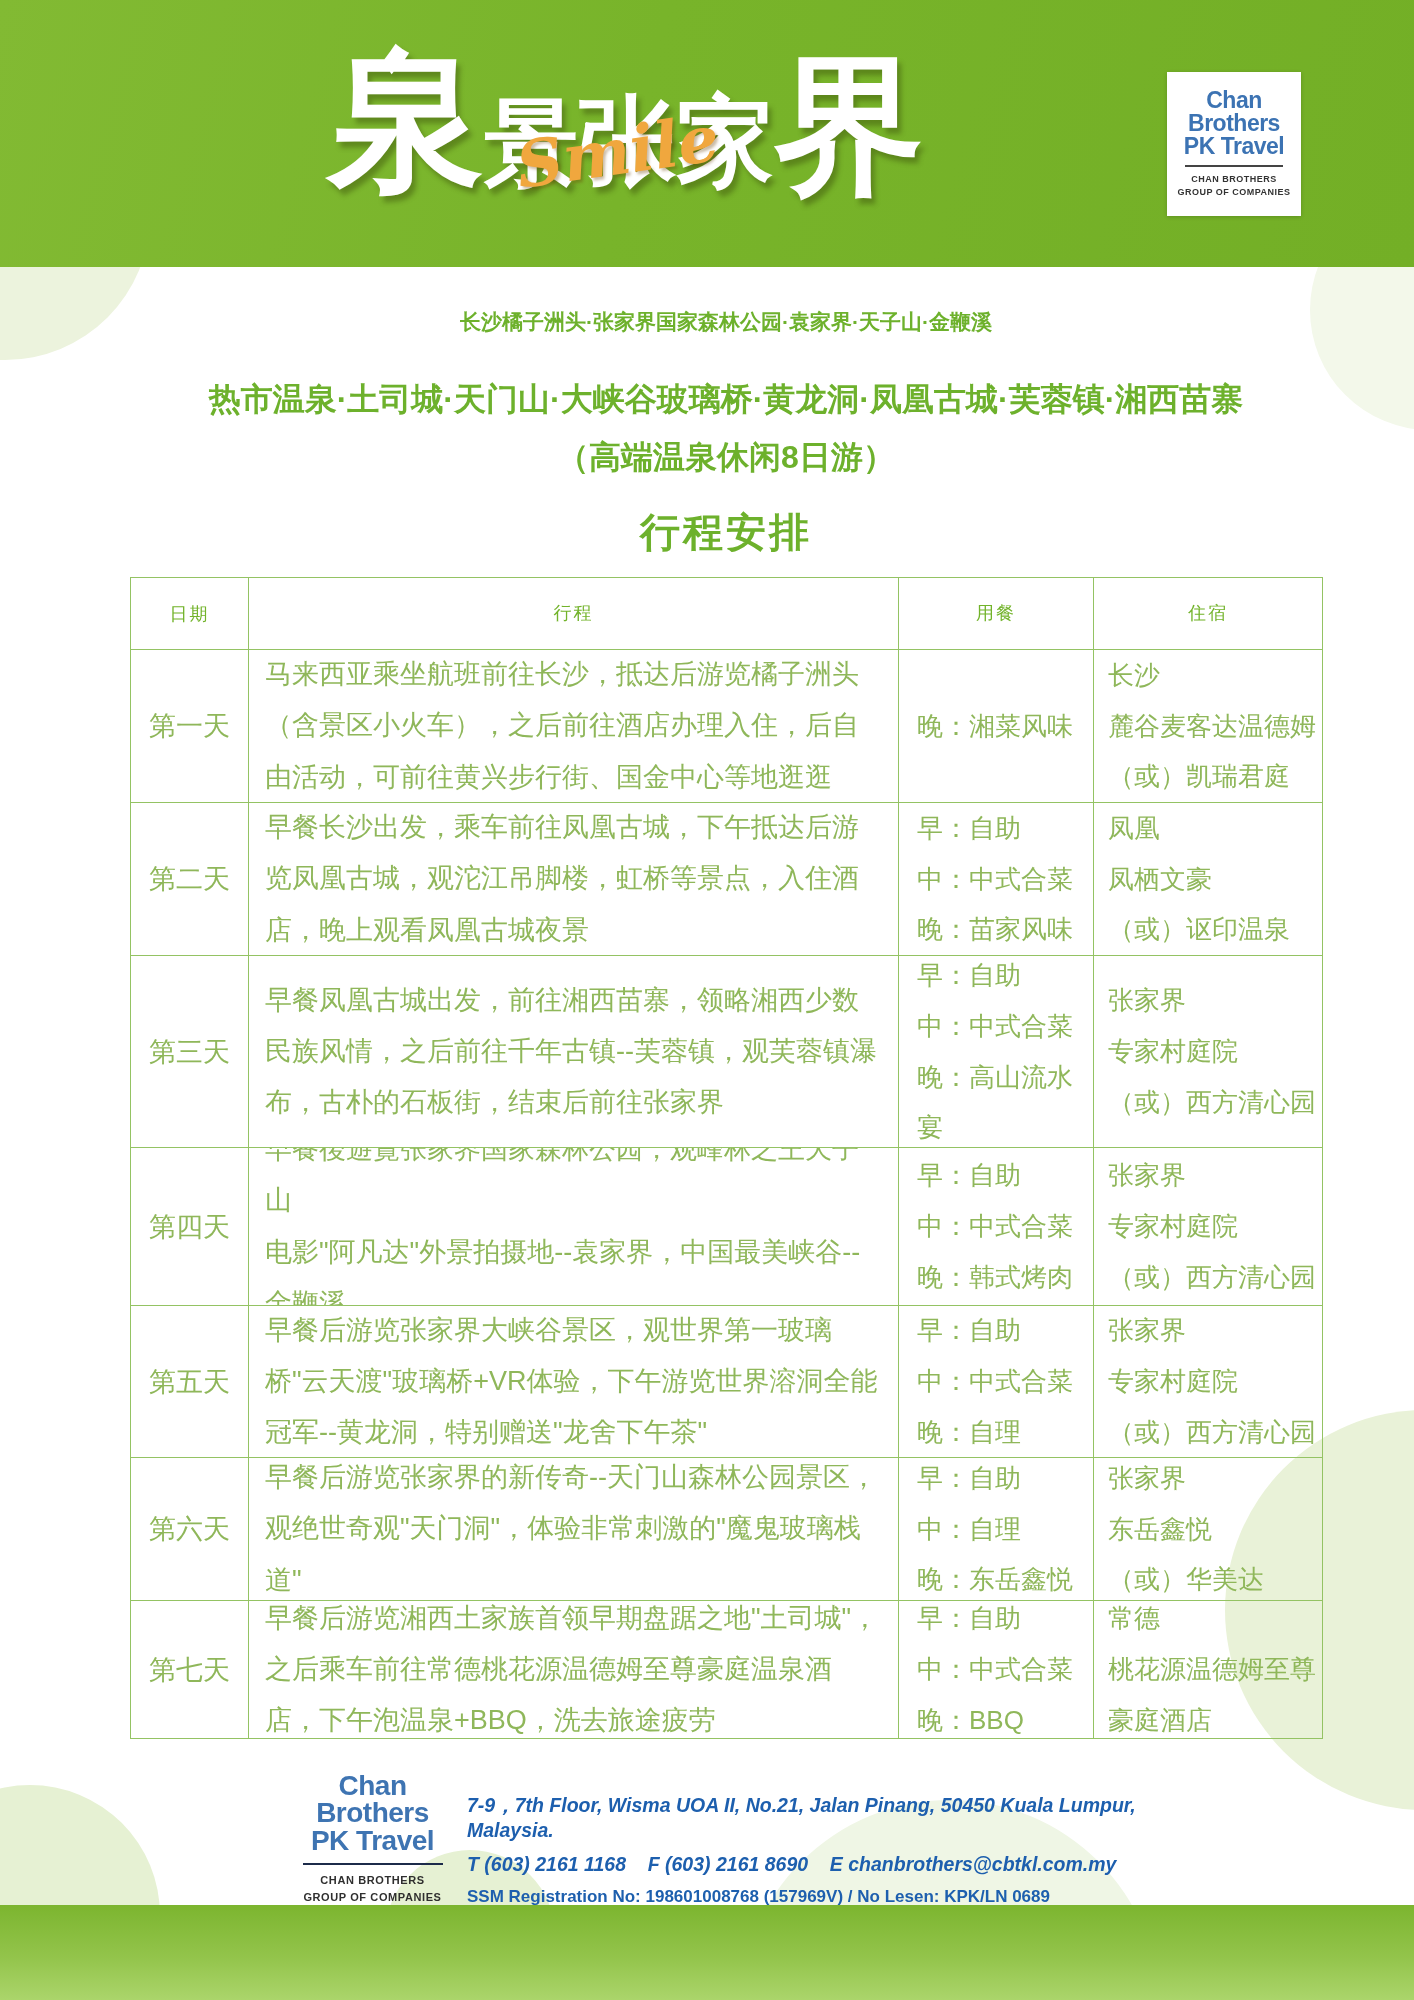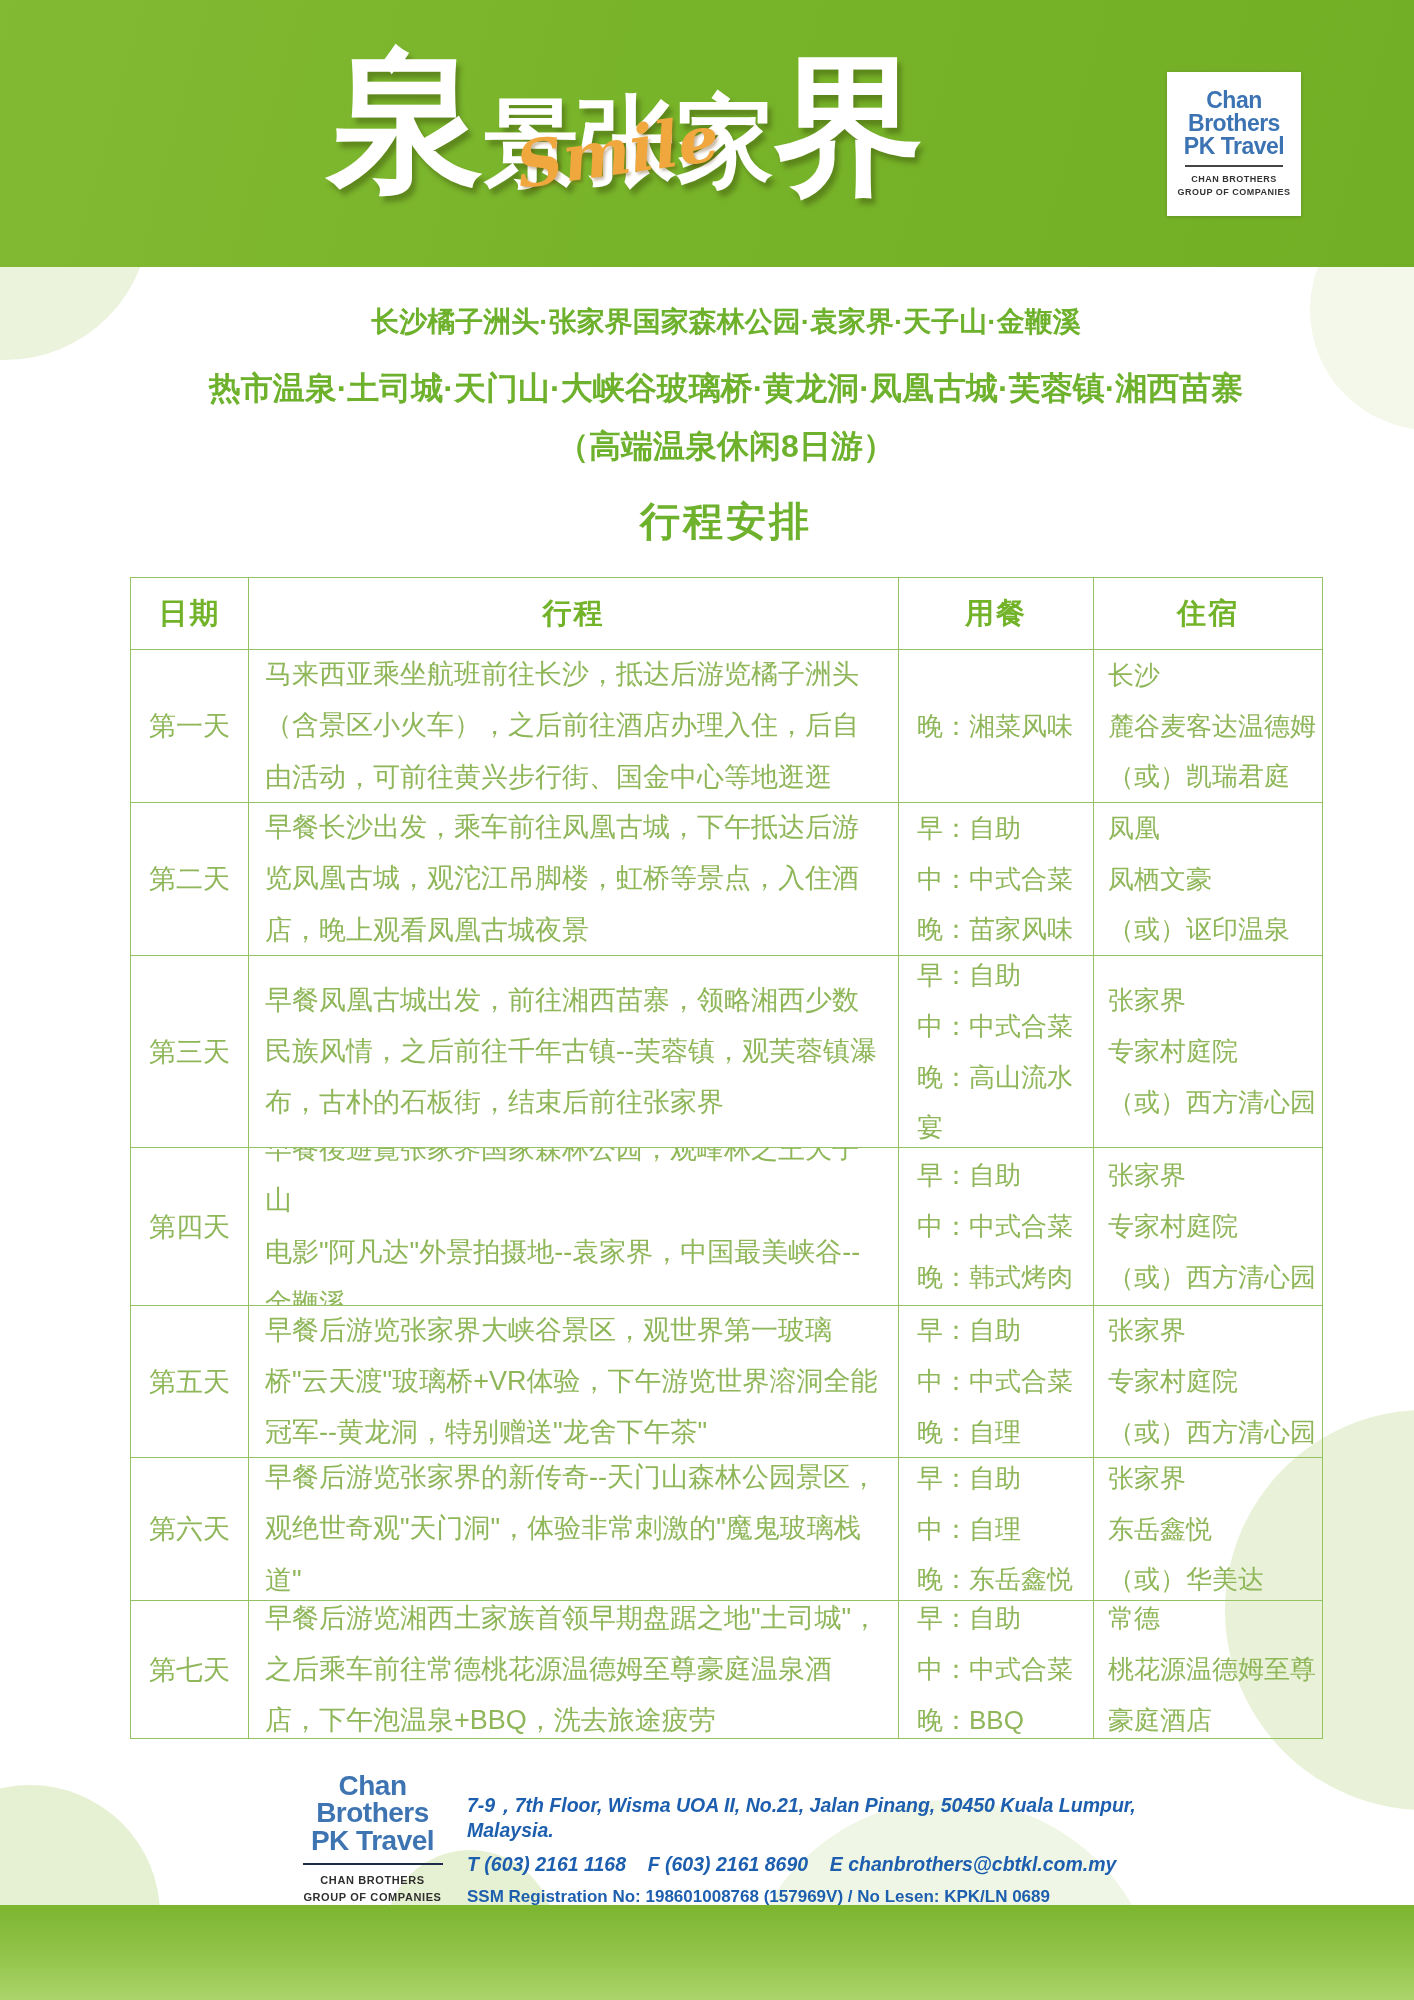--- a/index.html
+++ b/index.html
@@ -45,21 +45,21 @@
     background:#ffffff;box-shadow:0 1px 4px rgba(0,0,0,.18);
     display:flex;flex-direction:column;align-items:center;justify-content:center;
     text-align:center;
   }
   .logo-brand{color:#3c73b3;font-weight:700;font-size:23px;line-height:1.0;letter-spacing:-0.5px;}
   .logo-rule{width:98px;height:2px;background:#444;margin:7px 0 6px 0;}
   .logo-sub{font-size:9px;color:#333;font-weight:700;letter-spacing:.5px;line-height:1.5;}
 
   
   .title-block{position:absolute;left:130px;top:302px;width:1192px;z-index:2;text-align:center;color:#6db12c;font-weight:700;}
-  .title-l1{font-size:28px;line-height:40px;margin-bottom:26px;}
+  .title-l1{font-size:21px;line-height:40px;margin-bottom:37px;}
   .title-l2{font-size:32px;line-height:40px;margin-bottom:18px;}
   .title-l3{font-size:32px;line-height:40px;margin-bottom:28px;}
   .title-heading{font-size:40px;line-height:54px;letter-spacing:3px;}
 
   
   .itable{
     position:absolute;left:130px;top:577px;width:1192px;z-index:2;
     border-top:1px solid #94c363;border-left:1px solid #94c363;
     color:#8fb75a;
   }
@@ -70,21 +70,21 @@
   }
   .c-day{width:118px;display:flex;align-items:center;justify-content:center;font-size:27px;}
   .c-iti{width:650px;display:flex;flex-direction:column;justify-content:center;
          padding:6px 16px;font-size:27px;line-height:1.9;white-space:pre-wrap;}
   .c-meal{width:195px;display:flex;flex-direction:column;justify-content:center;
           padding-left:18px;padding-right:14px;font-size:26px;line-height:1.95;}
   .c-hotel{width:229px;display:flex;flex-direction:column;justify-content:center;
            padding-left:14px;padding-right:6px;font-size:26px;line-height:1.95;}
   .thead .cell{
     display:flex;align-items:center;justify-content:center;
-    font-weight:700;font-size:29px;color:#72b32a;letter-spacing:2px;padding:0;
+    font-weight:400;font-size:18px;color:#72b32a;letter-spacing:2px;padding:0;
   }
   .thead{height:72px;}
   .h-r1{height:153px;}.h-r2{height:153px;}.h-r3{height:192px;}.h-r4{height:158px;}
   .h-r5{height:152px;}.h-r6{height:143px;}.h-r7{height:138px;}
 
   
   .footer-logo{position:absolute;left:285px;top:1772px;width:175px;z-index:2;text-align:center;}
   .f-brand{color:#3e74b2;font-weight:700;font-size:28px;line-height:0.98;letter-spacing:-0.5px;}
   .f-rule{width:140px;height:2px;background:#1c2b4a;margin:9px auto 7px auto;}
   .f-sub{font-size:11px;color:#2f2f2f;font-weight:700;letter-spacing:.6px;line-height:1.5;}

